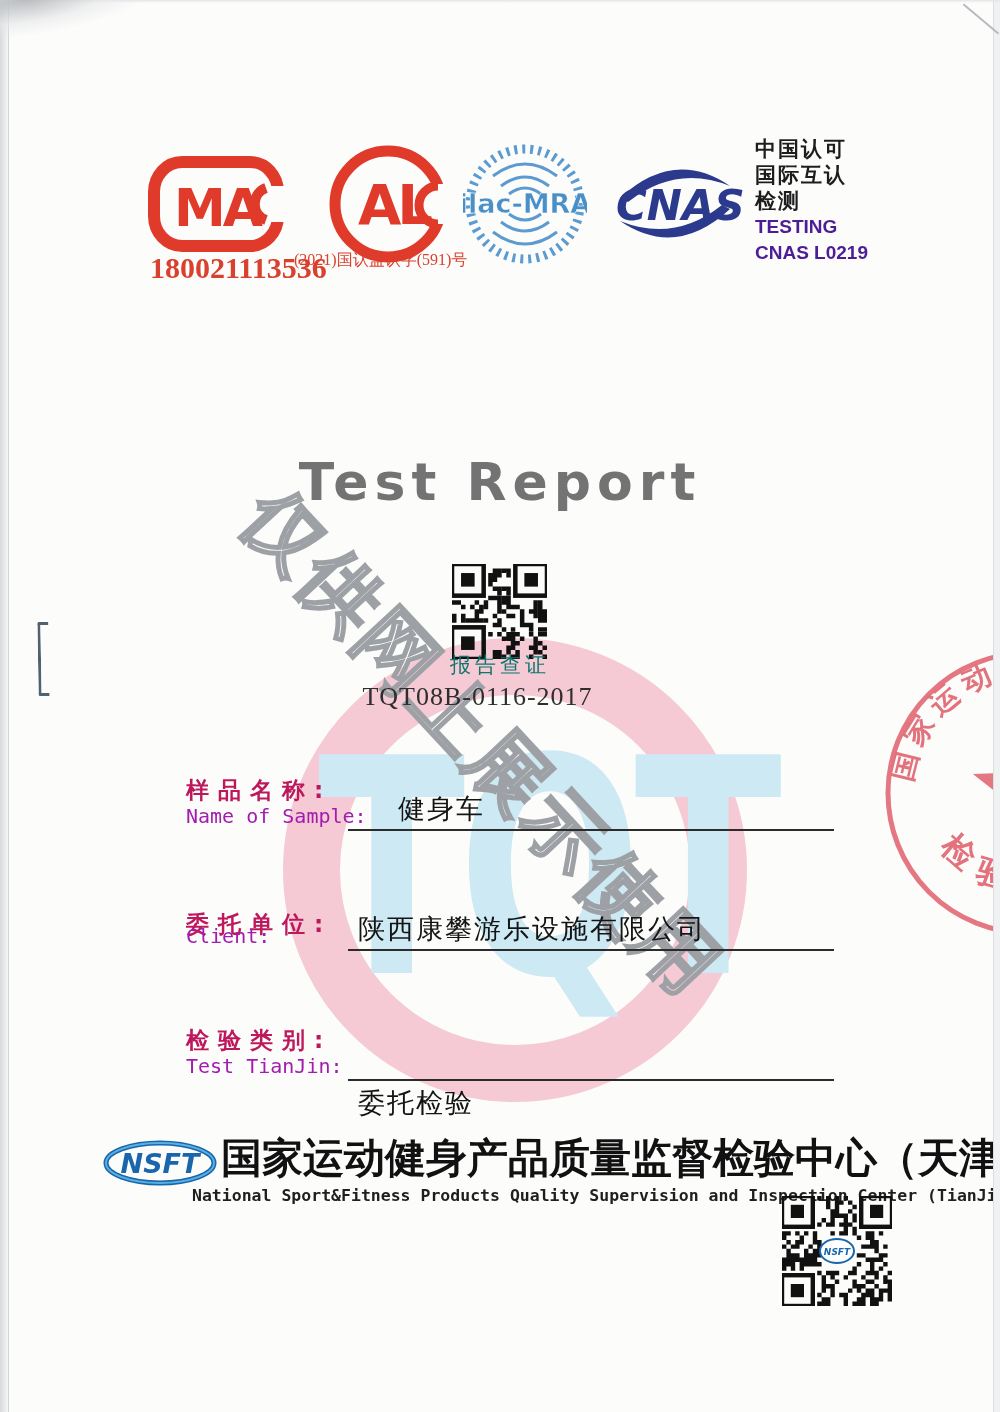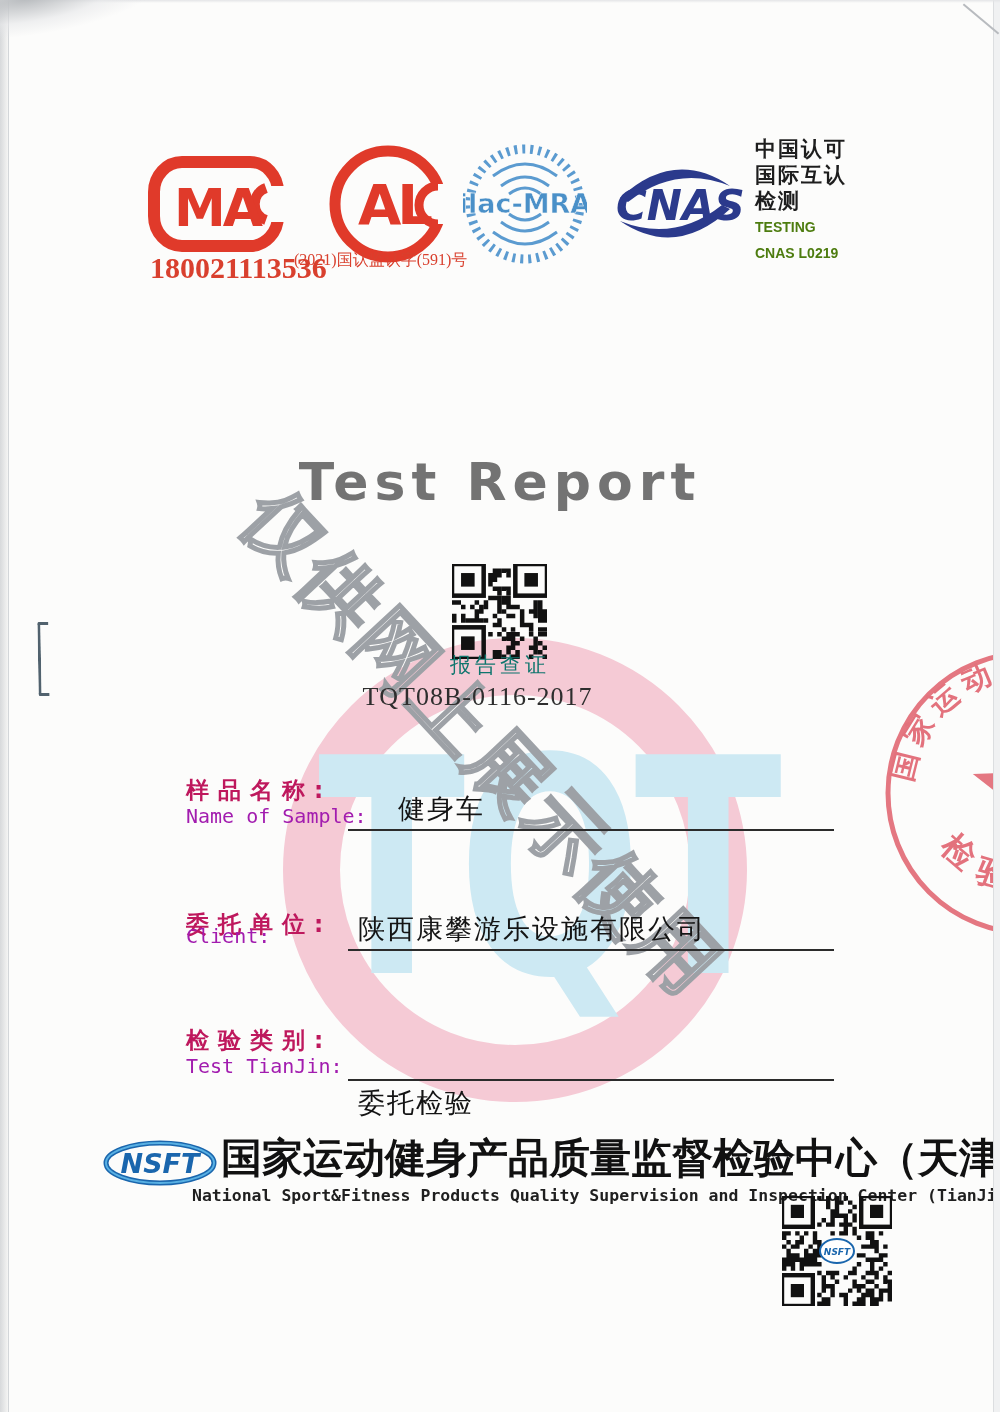--- a/index.html
+++ b/index.html
@@ -15,21 +15,21 @@
   .edge-right { left:993px; top:0; width:7px; height:100%; background:#f0f1f2; border-left:1px solid #dcdee0; z-index:8;}
   .edge-top { left:0; top:0; width:100%; height:3px; background:linear-gradient(to bottom,#e4e5e7,rgba(255,255,255,0)); z-index:8;}
   .smudge-tl { left:-30px; top:-22px; width:190px; height:52px; background:radial-gradient(ellipse at 30% 30%, #b9bcbf 0%, rgba(230,231,233,0.6) 45%, rgba(255,255,255,0) 72%); transform:rotate(-8deg); z-index:8;}
   .fold-tr { left:958px; top:18px; width:46px; height:2px; background:#b8bbbf; transform:rotate(40deg); z-index:9;}
   .staple { left:38px; top:622px; width:11px; height:74px; border-left:3px solid #51626e; border-top:3px solid #51626e; border-bottom:3px solid #51626e; border-radius:2px 0 0 2px; transform:rotate(-1deg); z-index:7;}
 
   
   .cert-num { color:#d9402e; font-family:"Liberation Serif", serif; z-index:5;}
   .accr { left:755px; top:136px; z-index:5; }
   .accr .zh { font-size:21px; font-weight:bold; color:#1d1d1d; line-height:26px; letter-spacing:2px;}
-  .accr .en { font-size:14px; font-weight:bold; color:#4d7c0f; line-height:26px; font-family:"Liberation Sans", sans-serif;}
+  .accr .en { font-size:19px; font-weight:bold; color:#4c1d95; line-height:26px; font-family:"Liberation Sans", sans-serif;}
 
   
   .title-zh { left:0; top:346px; width:100%; text-align:center; font-family:"DejaVu Serif", serif; font-weight:bold; font-size:95px; letter-spacing:32px; padding-left:32px; color:#191919; z-index:5;}
   .title-en { left:0; top:452px; width:100%; text-align:center; font-family:"DejaVu Sans", sans-serif; font-weight:bold; font-size:52px; letter-spacing:6px; color:#737373; z-index:5;}
 
   
   .qr1 { left:452px; top:564px; z-index:5;}
   .qr-caption { left:430px; top:651px; width:140px; text-align:center; font-size:21px; letter-spacing:4px; color:#0f766e; z-index:5;}
   .report-no { left:355px; top:682px; width:245px; text-align:center; font-family:"Liberation Serif", serif; font-size:26px; letter-spacing:1px; color:#2e2e2e; z-index:5;}
 

